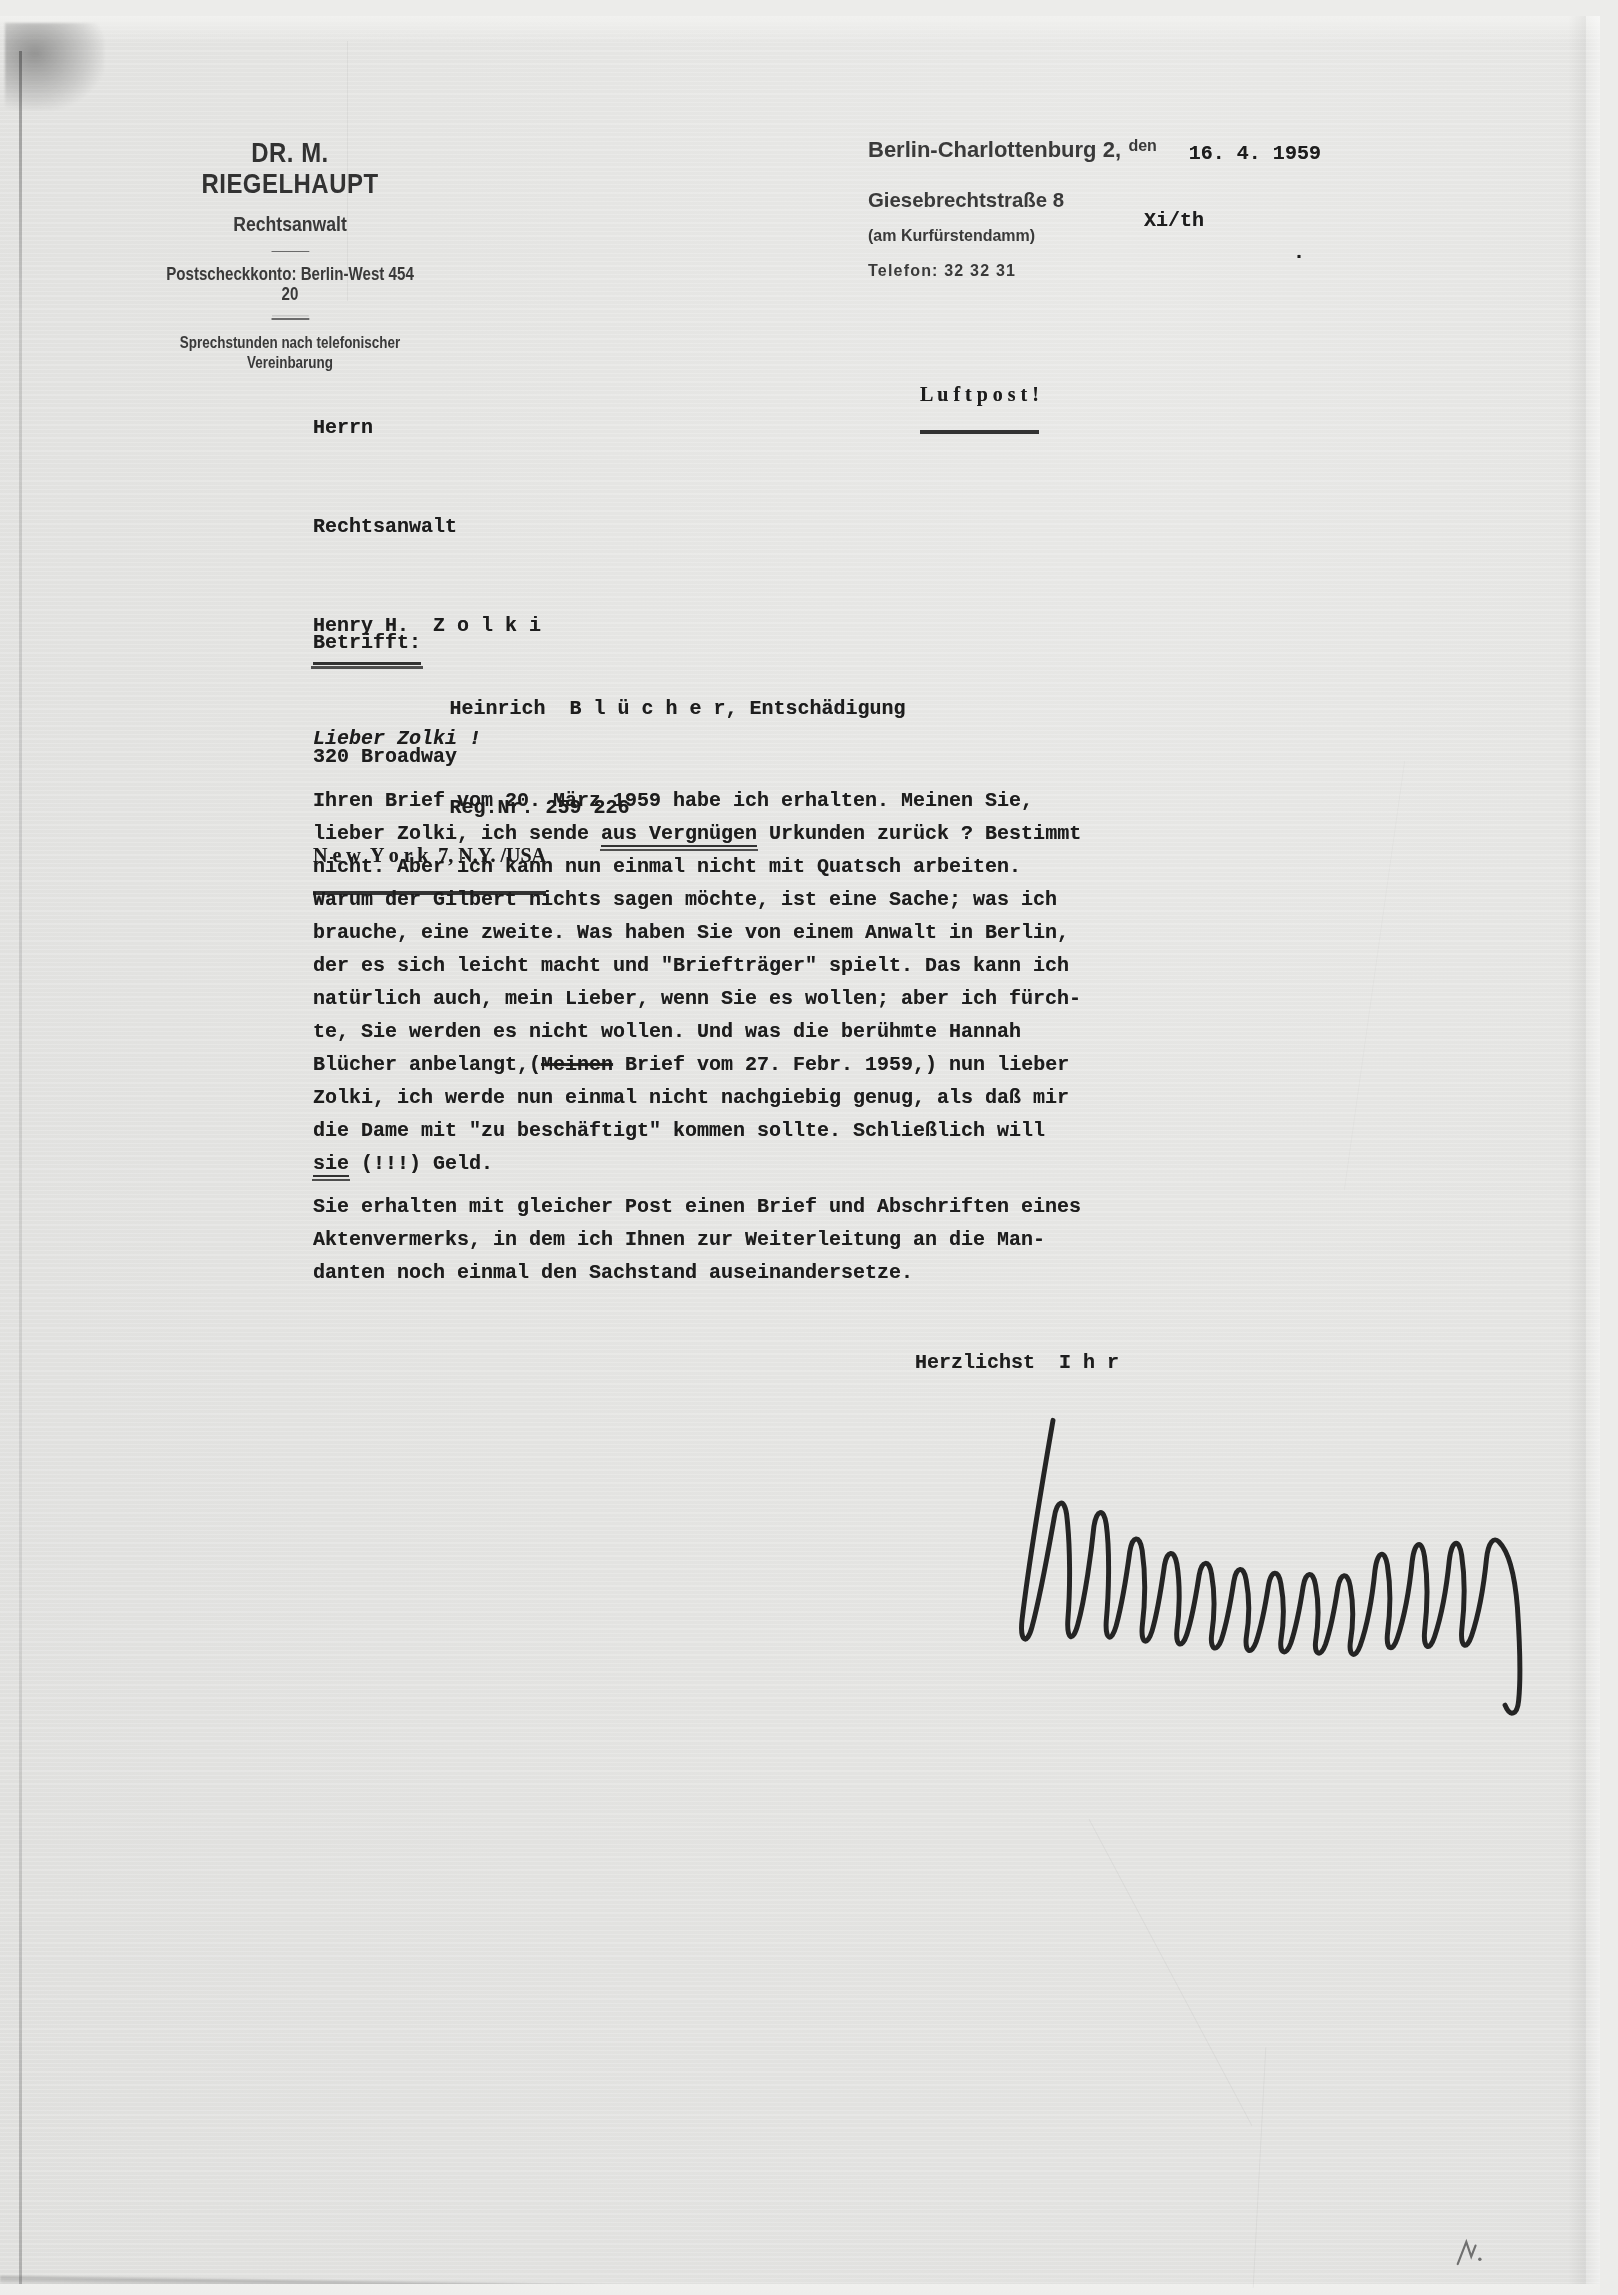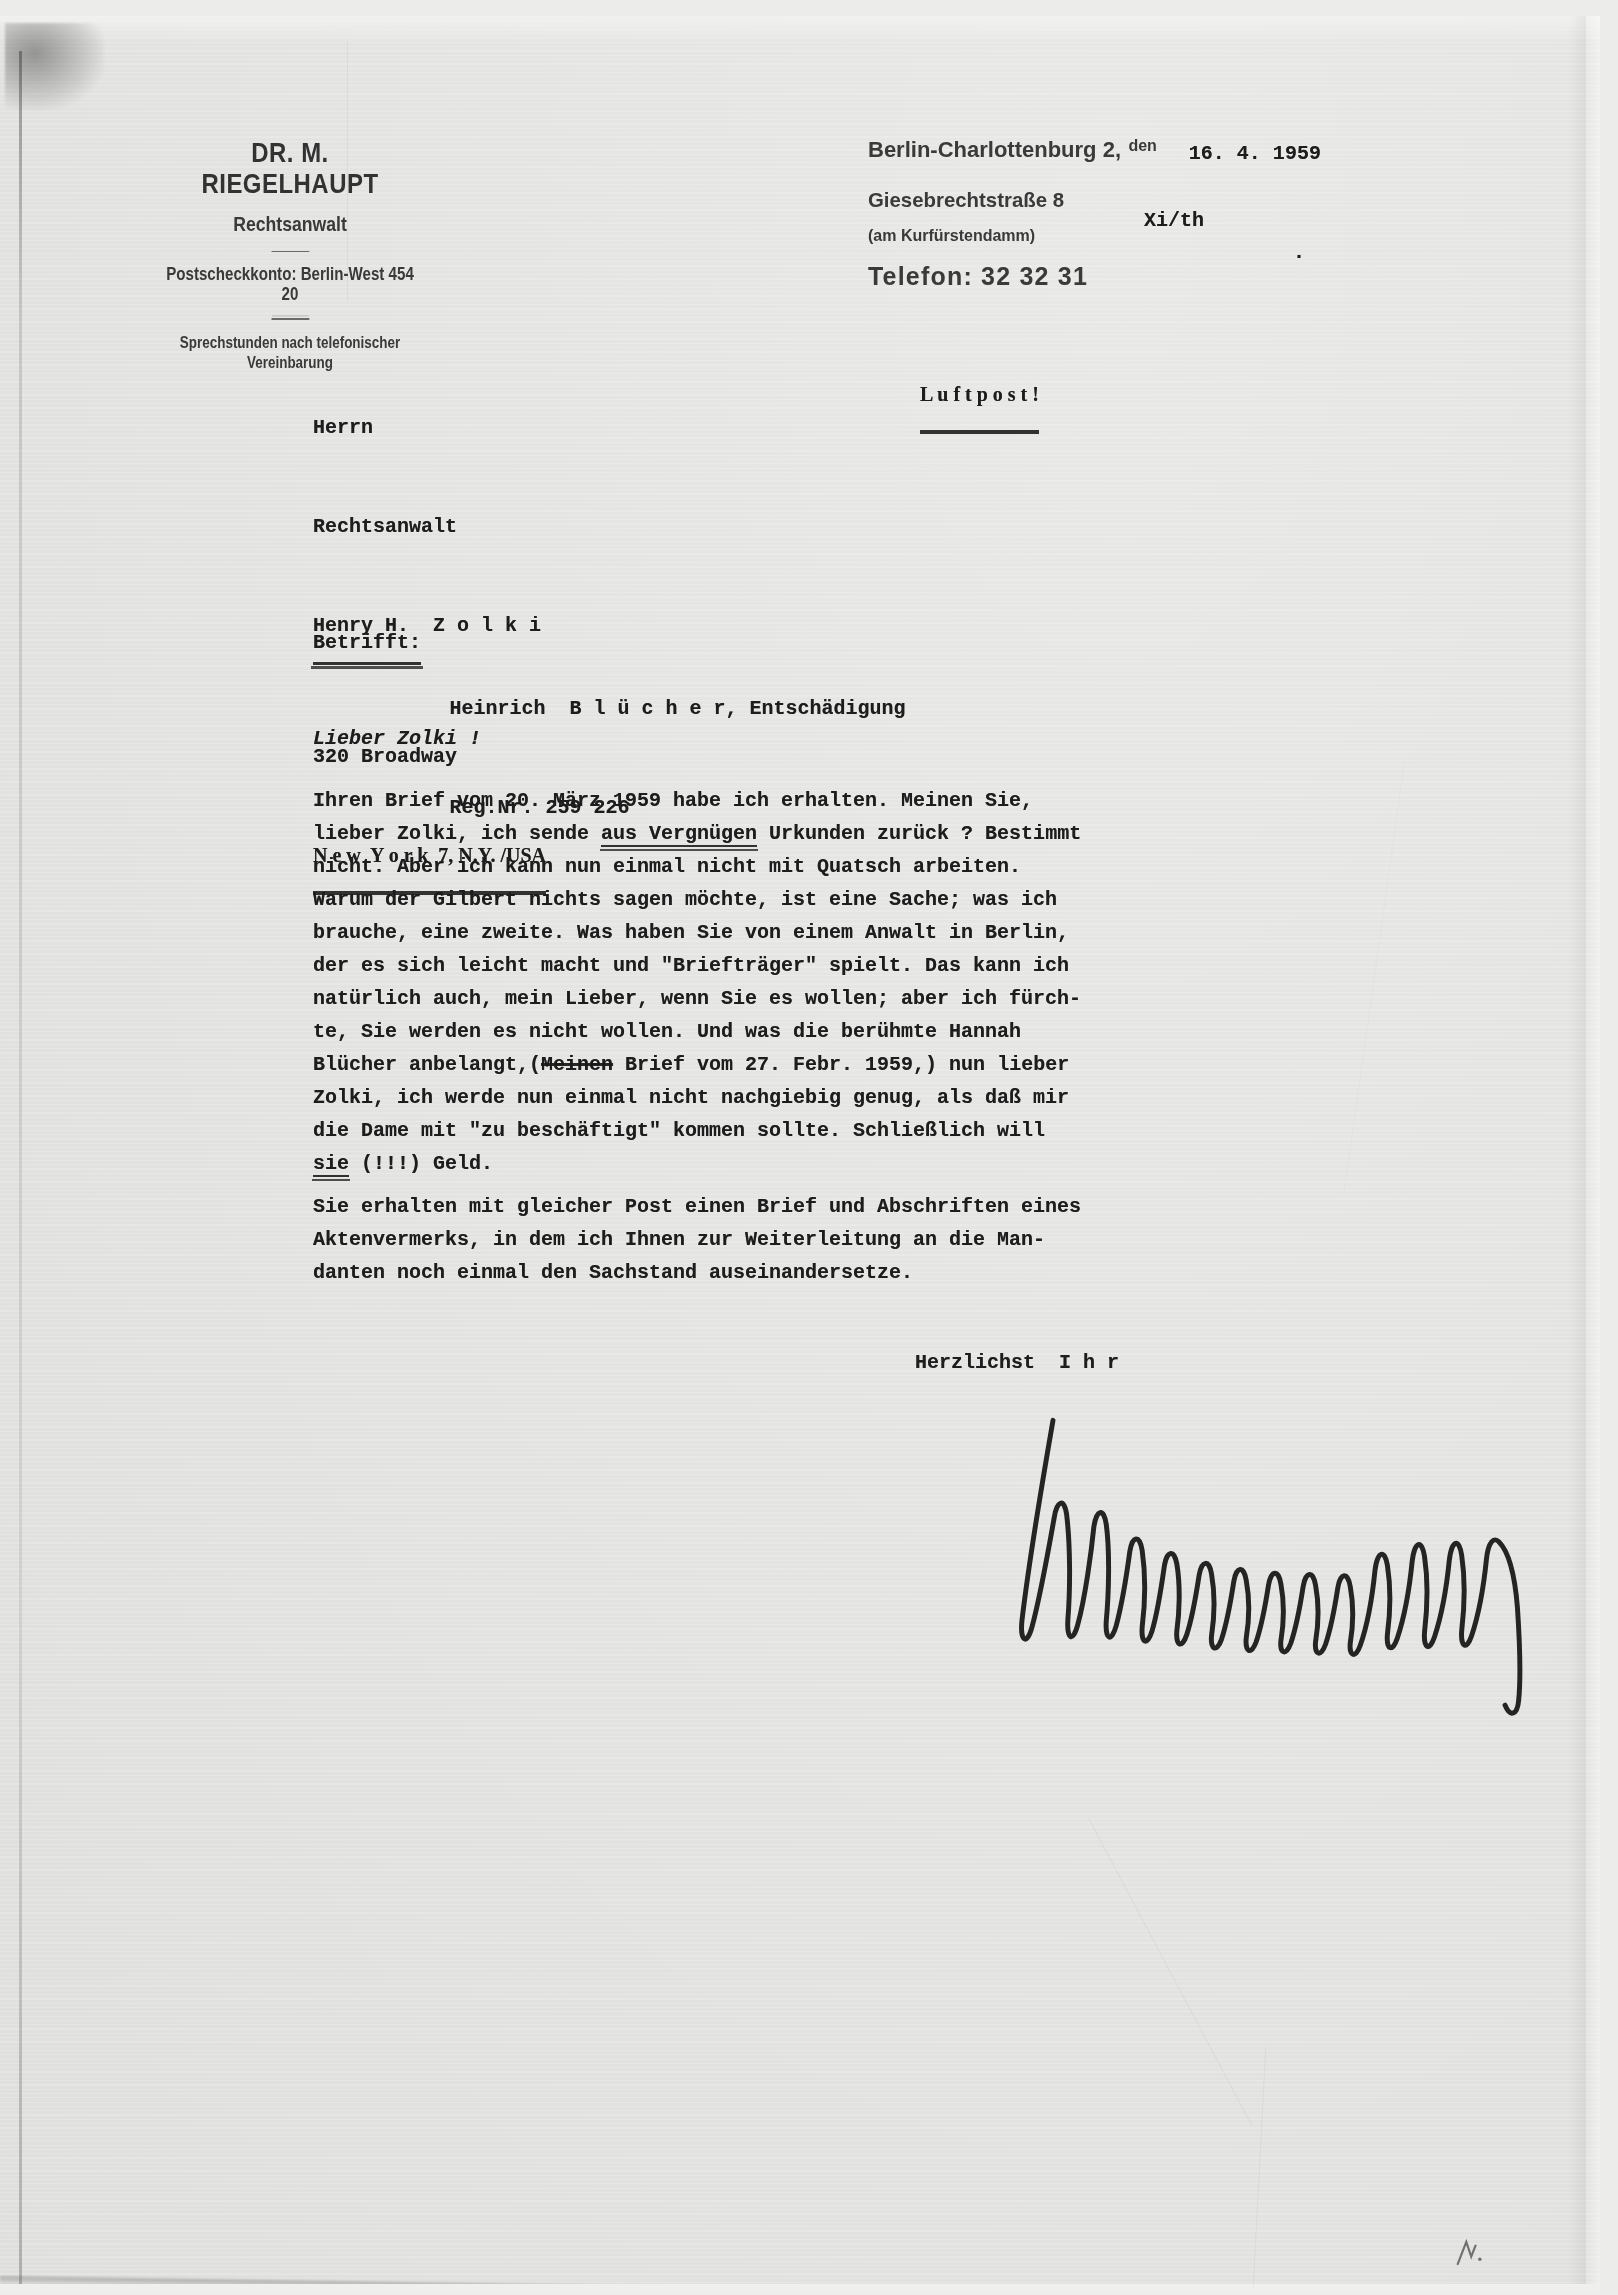--- a/index.html
+++ b/index.html
@@ -49,21 +49,21 @@
   .lh-postal{font-size:18px;line-height:20px;margin-top:11.8px;}
   .lh-hours{font-size:16px;line-height:20px;margin-top:13px;}
   .lh-hours2{font-size:16px;line-height:20px;}
   .lh-right{position:absolute;left:868px;top:121px;}
   .lh-row1{display:flex;align-items:flex-start;}
   .lh-city{font-size:22px;}
   .lh-den{font-size:16px;margin-left:7.4px;}
   .lh-date{margin-left:32px;}
   .lh-street{font-size:20.4px;margin-top:18.6px;}
   .lh-note{font-size:16px;margin-top:15px;}
-  .lh-phone{font-size:25px;margin-top:17.3px;letter-spacing:1.2px;}
+  .lh-phone{font-size:16px;margin-top:17.3px;letter-spacing:1.2px;}
 
   
   .mono{font-family:"Liberation Mono", monospace;font-weight:700;color:#1d1d1d;
     font-size:20px;line-height:33px;white-space:pre;
     text-shadow:0 0 0.6px rgba(30,30,30,.55);}
   .ref-mark{position:absolute;left:1144px;top:188px;}
   .ref-period{position:absolute;left:1293px;top:220px;}
   .recipient{position:absolute;left:313px;top:329px;}
   .recipient .gap{margin-top:32px;}
   .luftpost{position:absolute;left:872px;top:329px;}

